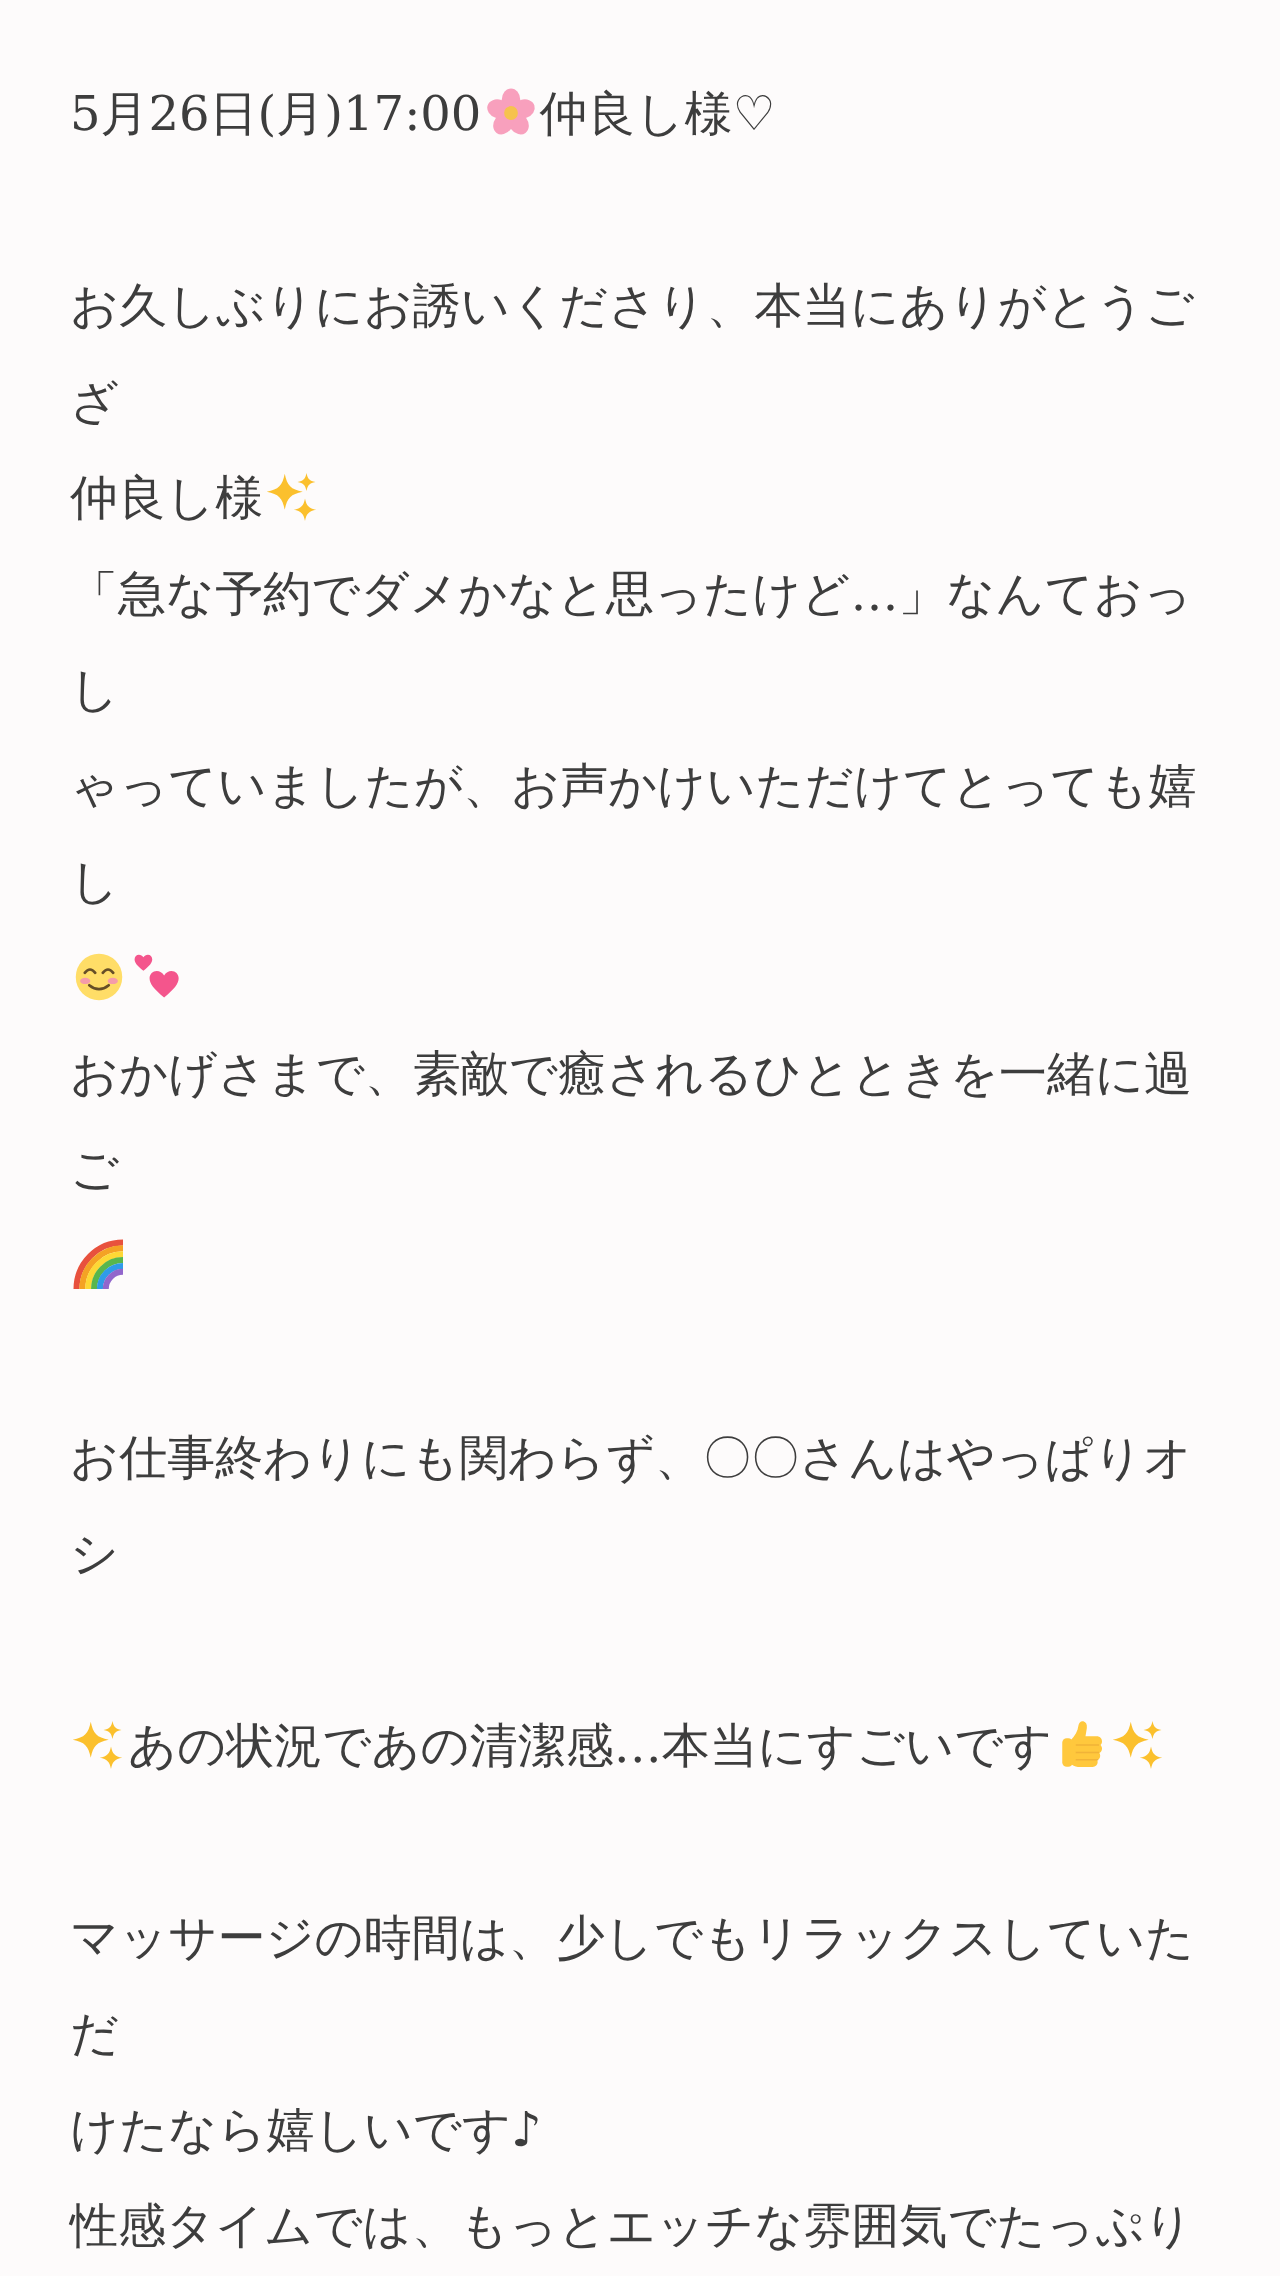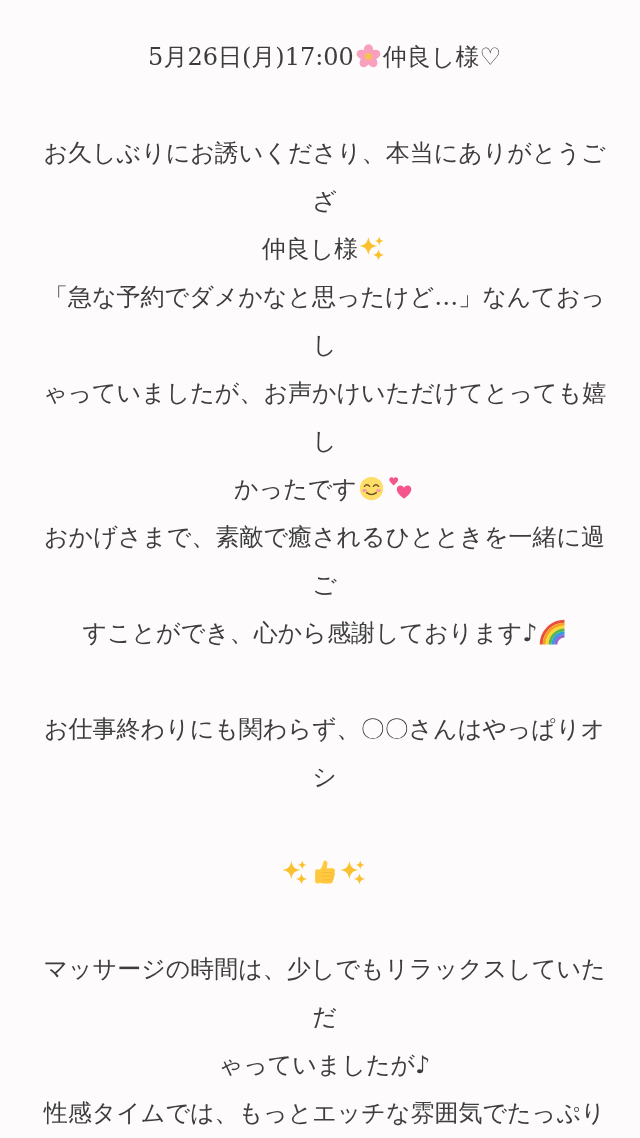--- a/index.html
+++ b/index.html
@@ -8,21 +8,21 @@
     background:#fdfbfb;
     color:#3d3d3d;
     font-family:"DejaVu Serif","Liberation Serif",serif;
   }
   .message{
     padding:33px 26px 0 35px;
     font-size:24px;
     line-height:48px;
     letter-spacing:0;
   }
-  .paragraph{margin:0 0 48px 0;text-align:center;}
+  .paragraph{margin:0 0 48px 0;}
   .emoji{
     display:inline-block;width:27px;height:27px;
     vertical-align:-5px;margin:0 1px;
   }
   .emoji svg{width:100%;height:100%;display:block;overflow:visible;}
 </style>
 </head>
 <body>
 
 <main class="screen">
@@ -32,50 +32,50 @@
             <ellipse cx="18" cy="9.2" rx="6.2" ry="7.6" fill="#F8A0BD" transform="rotate(72 18 18)"></ellipse>
             <ellipse cx="18" cy="9.2" rx="6.2" ry="7.6" fill="#F8A0BD" transform="rotate(144 18 18)"></ellipse>
             <ellipse cx="18" cy="9.2" rx="6.2" ry="7.6" fill="#F8A0BD" transform="rotate(216 18 18)"></ellipse>
             <ellipse cx="18" cy="9.2" rx="6.2" ry="7.6" fill="#F8A0BD" transform="rotate(288 18 18)"></ellipse>
             <circle cx="18" cy="18" r="4.6" fill="#F6C24E"></circle>
           </svg></span><span>仲良し様♡</span></div>
       <div class="paragraph"><span>お久しぶりにお誘いくださり、本当にありがとうござ</span><br><span>仲良し様</span><span class="emoji" role="img" aria-label="✨"><svg viewBox="0 0 36 36" xmlns="http://www.w3.org/2000/svg">
             <path d="M12.5 2.5C14.06 10.42 16.58 12.94 24.5 14.5C16.58 16.06 14.06 18.58 12.5 26.5C10.94 18.58 8.42 16.06 0.5 14.5C8.42 12.94 10.94 10.42 12.5 2.5Z" fill="#FBC02D"></path>
             <path d="M27 2C27.78 5.96 29.04 7.22 33 8C29.04 8.78 27.78 10.04 27 14C26.22 10.04 24.96 8.78 21 8C24.96 7.22 26.22 5.96 27 2Z" fill="#FBC02D"></path>
             <path d="M26 19C26.975 23.95 28.55 25.525 33.5 26.5C28.55 27.475 26.975 29.05 26 34C25.025 29.05 23.45 27.475 18.5 26.5C23.45 25.525 25.025 23.95 26 19Z" fill="#FBC02D"></path>
-          </svg></span><br><span>「急な予約でダメかなと思ったけど…」なんておっし</span><br><span>ゃっていましたが、お声かけいただけてとっても嬉し</span><br><span>かったです</span><span class="emoji" role="img" aria-label="☺️"><svg viewBox="0 0 36 36" xmlns="http://www.w3.org/2000/svg">
+          </svg></span><br><span>「急な予約でダメかなと思ったけど…」なんておっし</span><br><span>ゃっていましたが、お声かけいただけてとっても嬉し</span><br><span class="emoji" role="img" aria-label="☺️"><svg viewBox="0 0 36 36" xmlns="http://www.w3.org/2000/svg">
             <circle cx="18" cy="18" r="15.5" fill="#FFDD67"></circle>
             <path d="M8.5 15.2Q12 10.8 15.5 15.2" stroke="#664E27" stroke-width="1.8" fill="none" stroke-linecap="round"></path>
             <path d="M20.5 15.2Q24 10.8 27.5 15.2" stroke="#664E27" stroke-width="1.8" fill="none" stroke-linecap="round"></path>
             <ellipse cx="8.8" cy="20.6" rx="3.4" ry="2.1" fill="#F59CA9"></ellipse>
             <ellipse cx="27.2" cy="20.6" rx="3.4" ry="2.1" fill="#F59CA9"></ellipse>
             <path d="M11.5 23.5Q18 28.8 24.5 23.5" stroke="#664E27" stroke-width="1.8" fill="none" stroke-linecap="round"></path>
           </svg></span><span class="emoji" role="img" aria-label="💕"><svg viewBox="0 0 36 36" xmlns="http://www.w3.org/2000/svg">
             <g transform="translate(1.5,1) scale(0.62)">
               <path d="M12 20.8C5.2 15.1 2.5 11.8 2.5 8.2 2.5 5.4 4.6 3.4 7.2 3.4 9.1 3.4 10.9 4.5 12 6.3 13.1 4.5 14.9 3.4 16.8 3.4 19.4 3.4 21.5 5.4 21.5 8.2 21.5 11.8 18.8 15.1 12 20.8Z" fill="#F4558C"></path>
             </g>
             <g transform="translate(10.5,10.5) scale(1.02)">
               <path d="M12 20.8C5.2 15.1 2.5 11.8 2.5 8.2 2.5 5.4 4.6 3.4 7.2 3.4 9.1 3.4 10.9 4.5 12 6.3 13.1 4.5 14.9 3.4 16.8 3.4 19.4 3.4 21.5 5.4 21.5 8.2 21.5 11.8 18.8 15.1 12 20.8Z" fill="#F4558C"></path>
             </g>
-          </svg></span><br><span>おかげさまで、素敵で癒されるひとときを一緒に過ご</span><br><span>すことができ、心から感謝しております♪</span><span class="emoji" role="img" aria-label="🌈"><svg viewBox="0 0 36 36" xmlns="http://www.w3.org/2000/svg">
+          </svg></span><br><span>おかげさまで、素敵で癒されるひとときを一緒に過ご</span><br><span class="emoji" role="img" aria-label="🌈"><svg viewBox="0 0 36 36" xmlns="http://www.w3.org/2000/svg">
             <path d="M3 34A31 31 0 0 1 34 3" stroke="#E8513D" stroke-width="4" fill="none"></path>
             <path d="M6.899999999999999 34A27.1 27.1 0 0 1 34 6.899999999999999" stroke="#F4A224" stroke-width="4" fill="none"></path>
             <path d="M10.8 34A23.2 23.2 0 0 1 34 10.8" stroke="#FDD835" stroke-width="4" fill="none"></path>
             <path d="M14.7 34A19.3 19.3 0 0 1 34 14.7" stroke="#58B64C" stroke-width="4" fill="none"></path>
             <path d="M18.6 34A15.4 15.4 0 0 1 34 18.6" stroke="#2F9BE8" stroke-width="4" fill="none"></path>
             <path d="M22.5 34A11.5 11.5 0 0 1 34 22.5" stroke="#9266CC" stroke-width="4" fill="none"></path>
           </svg></span></div>
       <div class="paragraph"><span>お仕事終わりにも関わらず、〇〇さんはやっぱりオシ</span><br><br><span class="emoji" role="img" aria-label="✨"><svg viewBox="0 0 36 36" xmlns="http://www.w3.org/2000/svg">
             <path d="M12.5 2.5C14.06 10.42 16.58 12.94 24.5 14.5C16.58 16.06 14.06 18.58 12.5 26.5C10.94 18.58 8.42 16.06 0.5 14.5C8.42 12.94 10.94 10.42 12.5 2.5Z" fill="#FBC02D"></path>
             <path d="M27 2C27.78 5.96 29.04 7.22 33 8C29.04 8.78 27.78 10.04 27 14C26.22 10.04 24.96 8.78 21 8C24.96 7.22 26.22 5.96 27 2Z" fill="#FBC02D"></path>
             <path d="M26 19C26.975 23.95 28.55 25.525 33.5 26.5C28.55 27.475 26.975 29.05 26 34C25.025 29.05 23.45 27.475 18.5 26.5C23.45 25.525 25.025 23.95 26 19Z" fill="#FBC02D"></path>
-          </svg></span><span class="emoji" role="img" aria-label="👍"><svg viewBox="0 0 36 36" xmlns="http://www.w3.org/2000/svg">
+          </svg></span><span>あの状況であの清潔感…本当にすごいです</span><span class="emoji" role="img" aria-label="👍"><svg viewBox="0 0 36 36" xmlns="http://www.w3.org/2000/svg">
             <rect x="5.5" y="13.5" width="7" height="19" rx="3" fill="#FFC83D"></rect>
             <path d="M11 15C14 12 15.8 9 16.3 5 16.6 2.9 18 1.8 19.6 2.2 21.3 2.7 22.2 4.4 21.9 6.7L21 12.2H28.6C30.5 12.2 32 13.7 32 15.6 32 16.6 31.6 17.4 31 18 31.6 18.6 32 19.5 32 20.4 32 21.7 31.3 22.8 30.3 23.3 30.6 23.9 30.8 24.5 30.8 25.2 30.8 26.5 30 27.6 28.9 28.1 29 28.5 29.1 28.9 29.1 29.3 29.1 31.1 27.6 32.6 25.8 32.6H16C13.8 32.6 12.2 31.6 11 30.4Z" fill="#FFC83D"></path>
             <path d="M14.5 18H30M14.5 23H30M14.5 27.8H29.5" stroke="#E6A235" stroke-width="0.9" fill="none" opacity="0.55"></path>
           </svg></span><span class="emoji" role="img" aria-label="✨"><svg viewBox="0 0 36 36" xmlns="http://www.w3.org/2000/svg">
             <path d="M12.5 2.5C14.06 10.42 16.58 12.94 24.5 14.5C16.58 16.06 14.06 18.58 12.5 26.5C10.94 18.58 8.42 16.06 0.5 14.5C8.42 12.94 10.94 10.42 12.5 2.5Z" fill="#FBC02D"></path>
             <path d="M27 2C27.78 5.96 29.04 7.22 33 8C29.04 8.78 27.78 10.04 27 14C26.22 10.04 24.96 8.78 21 8C24.96 7.22 26.22 5.96 27 2Z" fill="#FBC02D"></path>
             <path d="M26 19C26.975 23.95 28.55 25.525 33.5 26.5C28.55 27.475 26.975 29.05 26 34C25.025 29.05 23.45 27.475 18.5 26.5C23.45 25.525 25.025 23.95 26 19Z" fill="#FBC02D"></path>
           </svg></span></div>
-      <div class="paragraph"><span>マッサージの時間は、少しでもリラックスしていただ</span><br><span>ゃっていましたが♪</span><br><span>性感タイムでは、もっとエッチな雰囲気でたっぷり責</span><br><br></div>
+      <div class="paragraph"><span>マッサージの時間は、少しでもリラックスしていただ</span><br><span>けたなら嬉しいです♪</span><br><span>性感タイムでは、もっとエッチな雰囲気でたっぷり責</span><br><br></div>
     </div>
 </main>
 
 </body></html>

